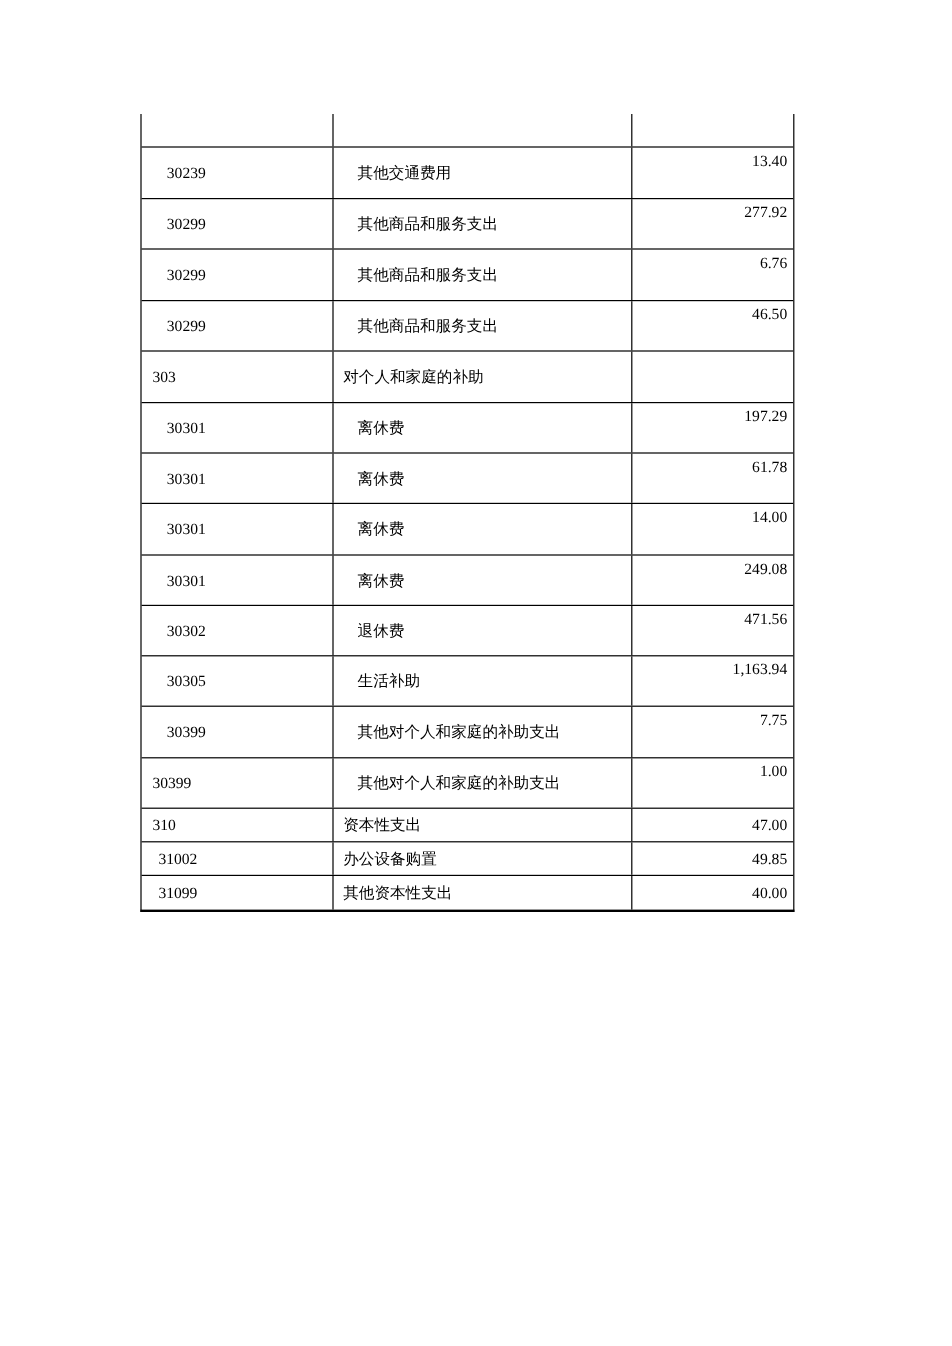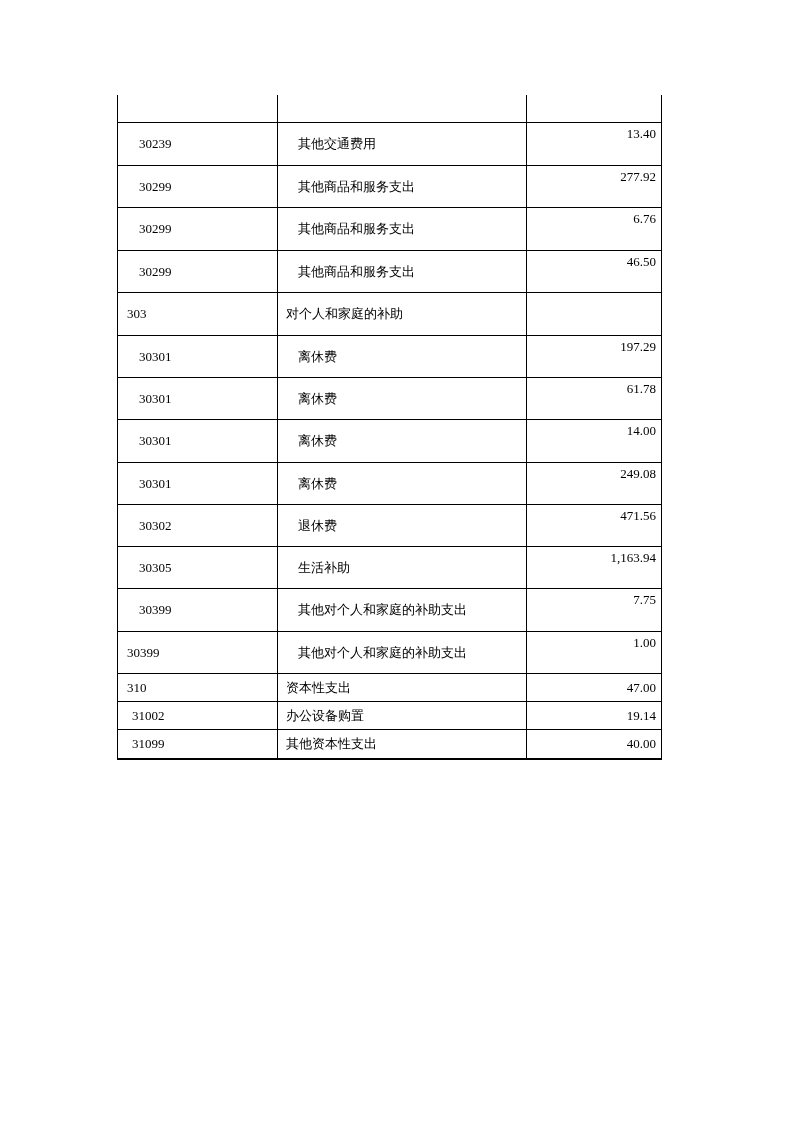--- a/index.html
+++ b/index.html
@@ -255,21 +255,21 @@
     </div>
 
     <div class="row h28 short cis">
       <div class="cell c1">
           <span>31002</span>
         </div>
       <div class="cell c2">
           <span>办公设备购置</span>
         </div>
       <div class="cell c3">
-          <span>19.14</span>
+          <span>49.85</span>
         </div>
     </div>
 
     <div class="row h28 short cis">
       <div class="cell c1">
           <span>31099</span>
         </div>
       <div class="cell c2">
           <span>其他资本性支出</span>
         </div>

